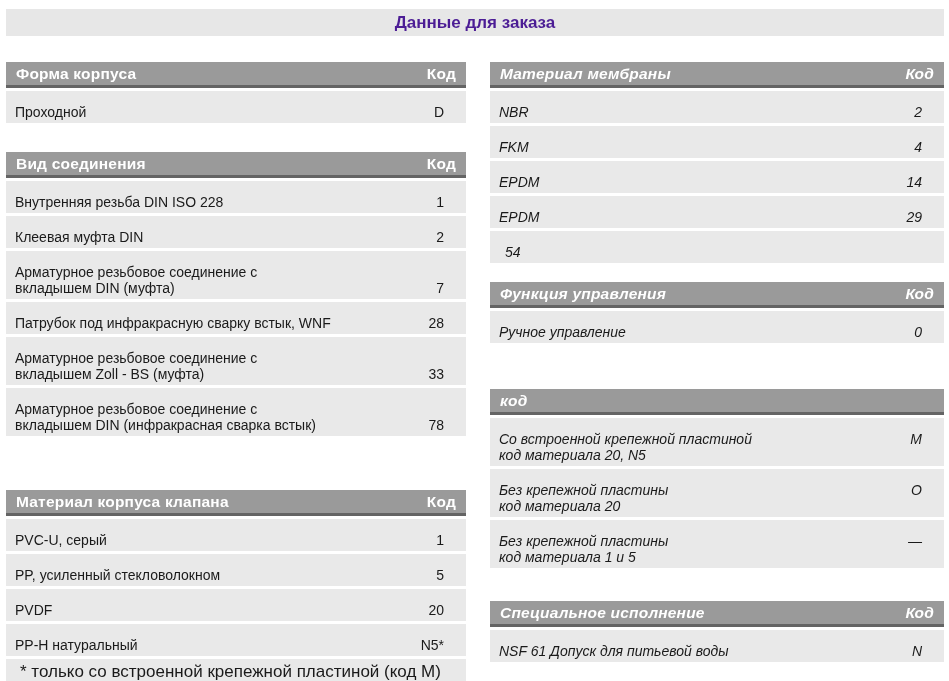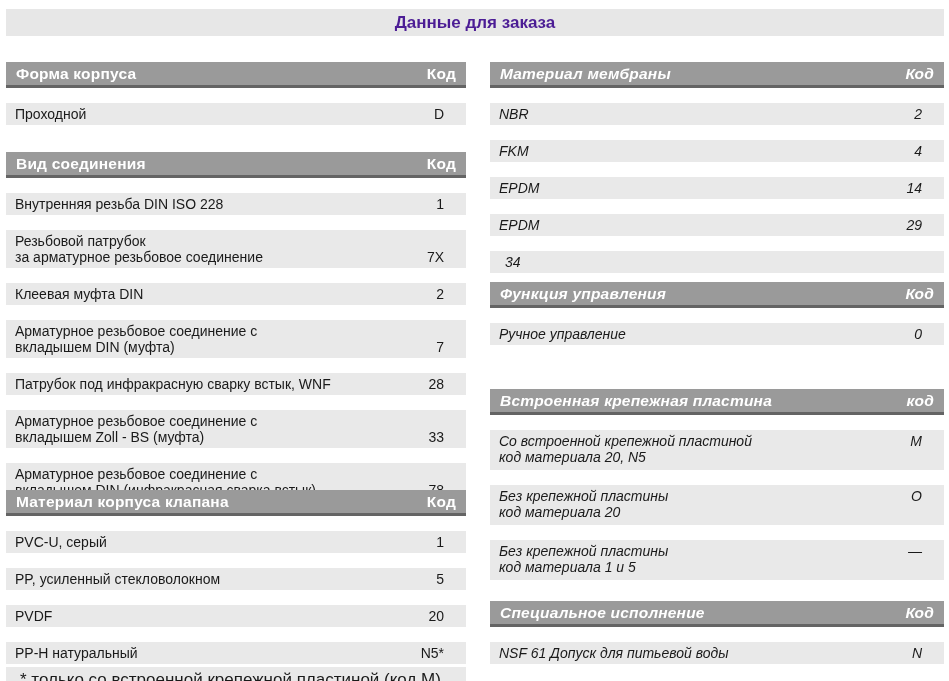--- a/index.html
+++ b/index.html
@@ -15,23 +15,23 @@
   .tbl{position:absolute;}
   .col-l{left:6px;width:460px;}
   .col-r{left:490px;width:454px;font-style:italic;}
   .thead{
     box-sizing:border-box;height:26px;background:#9a9a9a;color:#ffffff;
     border-bottom:3px solid #646464;
     display:flex;align-items:center;justify-content:space-between;
     padding:0 10px;font-size:15.5px;font-weight:bold;letter-spacing:.2px;
   }
   .trow{
-    box-sizing:border-box;background:#e9e9e9;margin-top:15px;
+    box-sizing:border-box;background:#e9e9e9;margin-top:3px;
     display:flex;justify-content:space-between;align-items:flex-start;
-    padding:3px 0 3px 9px;font-size:14px;line-height:16px;
+    padding:13px 0 3px 9px;font-size:14px;line-height:16px;
   }
   .trow.single{align-items:center;min-height:22px;}
   .trow.dbl{min-height:38px;}
   .trow.tall{min-height:40px;}
   .tlabel{white-space:pre-line;}
   .tcode{flex-shrink:0;text-align:right;padding-right:22px;padding-left:6px;}
   .code-bottom .tcode{align-self:flex-end;}
   .code-top .tcode{align-self:flex-start;}
   .tfoot{
     box-sizing:border-box;background:#e9e9e9;margin-top:3px;min-height:23px;
@@ -57,25 +57,20 @@
 </section>
 
 <section class="tbl col-l" style="top:152px">
   <div class="thead">
     <span>Вид соединения</span>
     <span>Код</span>
   </div>
   <div class="trow single">
     <span class="tlabel">Внутренняя резьба DIN ISO 228</span>
     <span class="tcode">1</span>
-  </div>
-  <div class="trow dbl code-bottom">
-    <span class="tlabel">Резьбовой патрубок
-за арматурное резьбовое соединение</span>
-    <span class="tcode">7X</span>
   </div>
   <div class="trow single">
     <span class="tlabel">Клеевая муфта DIN</span>
     <span class="tcode">2</span>
   </div>
   <div class="trow dbl code-bottom">
     <span class="tlabel">Арматурное резьбовое соединение с
 вкладышем DIN (муфта)</span>
     <span class="tcode">7</span>
   </div>
@@ -136,38 +131,37 @@
   </div>
   <div class="trow single">
     <span class="tlabel">EPDM</span>
     <span class="tcode">14</span>
   </div>
   <div class="trow single">
     <span class="tlabel">EPDM</span>
     <span class="tcode">29</span>
   </div>
   <div class="trow single">
-    <span class="tcode">34</span>
+    <span class="tcode">54</span>
   </div>
 </section>
 
 <section class="tbl col-r" style="top:282px">
   <div class="thead">
     <span>Функция управления</span>
     <span>Код</span>
   </div>
   <div class="trow single">
     <span class="tlabel">Ручное управление</span>
     <span class="tcode">0</span>
   </div>
 </section>
 
 <section class="tbl col-r" style="top:389px">
   <div class="thead">
-    <span>Встроенная крепежная пластина</span>
     <span>код</span>
   </div>
   <div class="trow dbl tall code-top">
     <span class="tlabel">Со встроенной крепежной пластиной
 код материала 20, N5</span>
     <span class="tcode">M</span>
   </div>
   <div class="trow dbl tall code-top">
     <span class="tlabel">Без крепежной пластины
 код материала 20</span>

